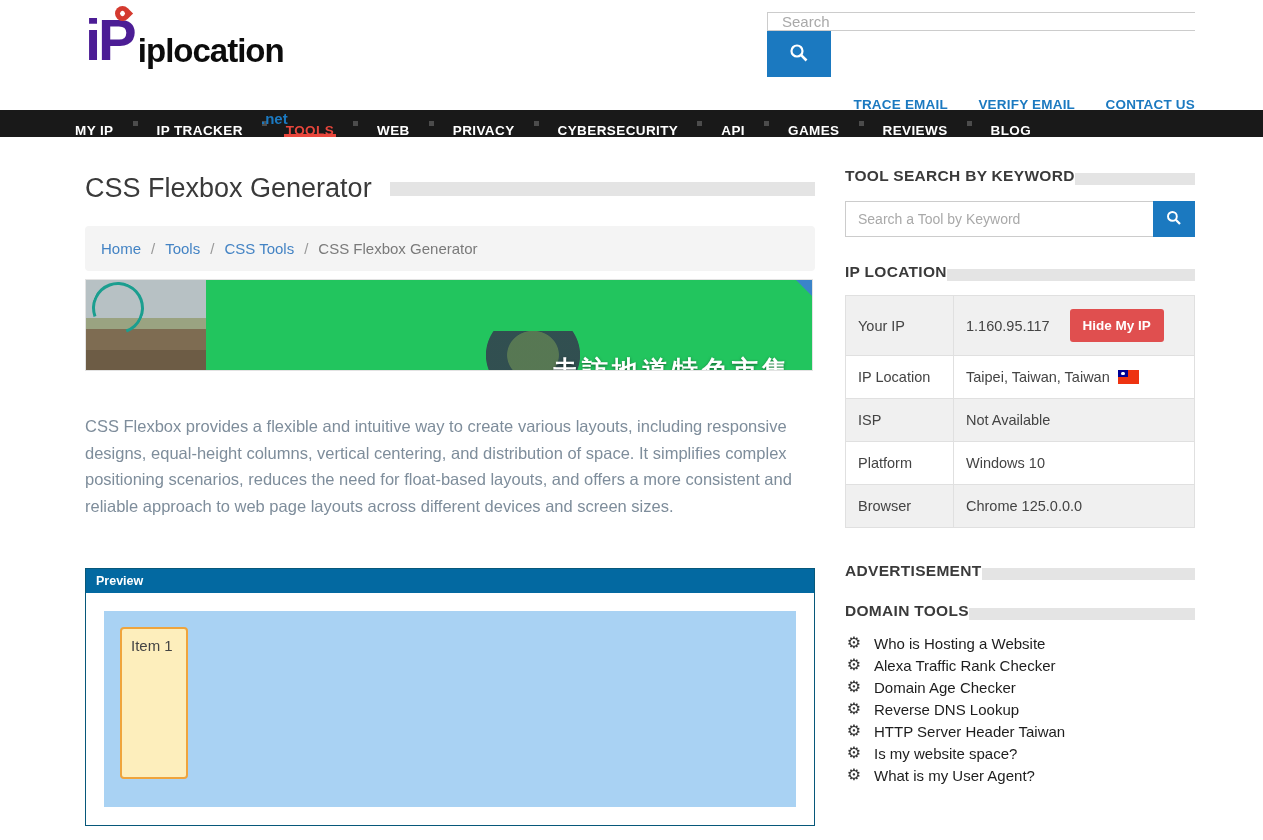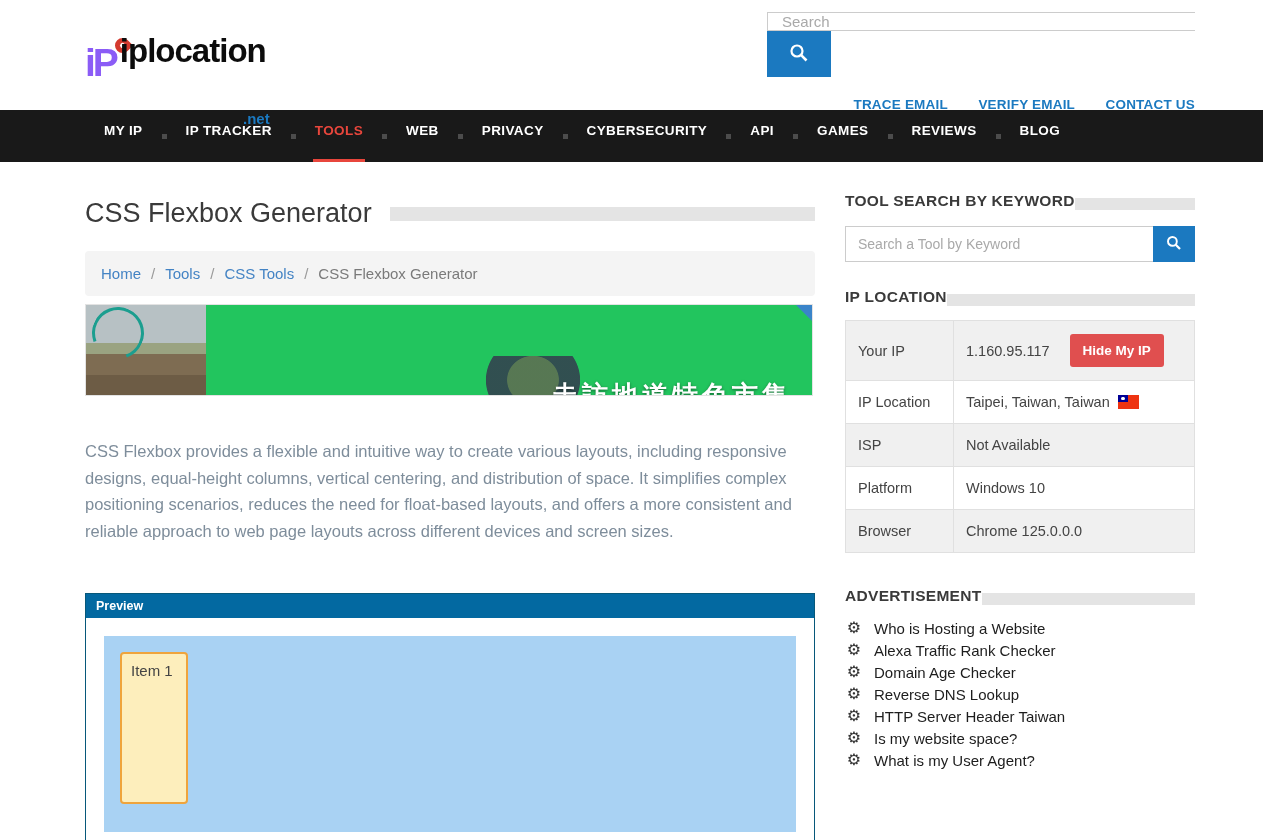--- a/index.html
+++ b/index.html
@@ -7,37 +7,37 @@
   body {
     width:1263px; height:840px; overflow:hidden;
     font-family:"Liberation Sans", sans-serif;
     background:#fff; color:#333;
   }
   a { text-decoration:none; }
 
   
   .header { display:flex; justify-content:space-between; padding:12px 68px 0 85px; height:110px; }
   .logo { display:flex; cursor:pointer; }
-  .logo-mark { position:relative; font-size:39px; font-weight:bold; color:#8b5cf6; line-height:0.95; letter-spacing:-3px;margin-top:32px; }
+  .logo-mark { position:relative; font-size:58px; font-weight:bold; color:#4c1d95; line-height:0.95; letter-spacing:-3px; }
   .logo-pin { position:absolute; top:-6px; left:30px; width:15px; height:15px; background:#d43a2f;
     border-radius:50% 50% 50% 0; transform:rotate(-135deg); }
   .logo-pin::after { content:""; position:absolute; left:5px; top:5px; width:5px; height:5px; background:#fff; border-radius:50%; }
   .logo-text { position:relative; margin:22px 0 0 4px; font-size:33px; font-weight:bold; color:#0c0c0c; letter-spacing:-1px; line-height:1; }
   .logo-tld { position:absolute; right:-4px; bottom:-16px; color:#1b79c0; font-size:15px; font-weight:bold; letter-spacing:0; }
 
   .header-right { width:428px; }
   .search-row { display:flex;flex-direction:column; }
   .search-input { flex:1; height:46px; border:1px solid #ccc; border-right:none; padding:0 14px; font-size:15px; color:#555; outline:none; font-family:inherit; }
   .search-input::placeholder { color:#a9a9a9; }
   .search-btn { width:64px; height:46px; background:#1b79c0; border:none; cursor:pointer; display:flex; align-items:center; justify-content:center; }
   .header-links { margin-top:18px; text-align:right; }
   .header-links a { color:#1b79c0; font-size:13.5px; font-weight:bold; margin-left:26px; letter-spacing:0.2px; }
 
   
-  .nav { background:#191919; height:52px; display:flex; align-items:stretch; padding-left:102px; }
+  .nav { background:#191919; height:27px; display:flex; align-items:stretch; padding-left:73px; }
   .nav-item { color:#fff; font-size:13.5px; font-weight:bold; letter-spacing:0.4px; line-height:41px; padding:0 2px; border-bottom:3px solid transparent; cursor:pointer; }
   .nav-item.active { color:#e8463c; border-bottom-color:#e8463c; }
   .nav-sep { width:5px; height:5px; background:#4c4c4c; align-self:center; margin:0 17px; }
 
   
   .main { display:flex; gap:30px; width:1110px; margin-left:85px; padding-top:30px; }
   .content { width:730px; }
   .sidebar { width:350px; }
 
   
@@ -238,20 +238,24 @@
         <td>Chrome 125.0.0.0</td>
       </tr>
     </tbody>
       </table>
 
     <div class="side-heading mt-34">
       <span>ADVERTISEMENT</span>
       <div class="deco-bar"></div>
     </div>
 
+    <div class="side-heading mt-22">
+      <span>DOMAIN TOOLS</span>
+      <div class="deco-bar"></div>
+    </div>
 
     <ul class="tools-list">
       <li>
           <span class="gear">⚙</span>
           <span>Who is Hosting a Website</span>
         </li>
       <li>
           <span class="gear">⚙</span>
           <span>Alexa Traffic Rank Checker</span>
         </li>

